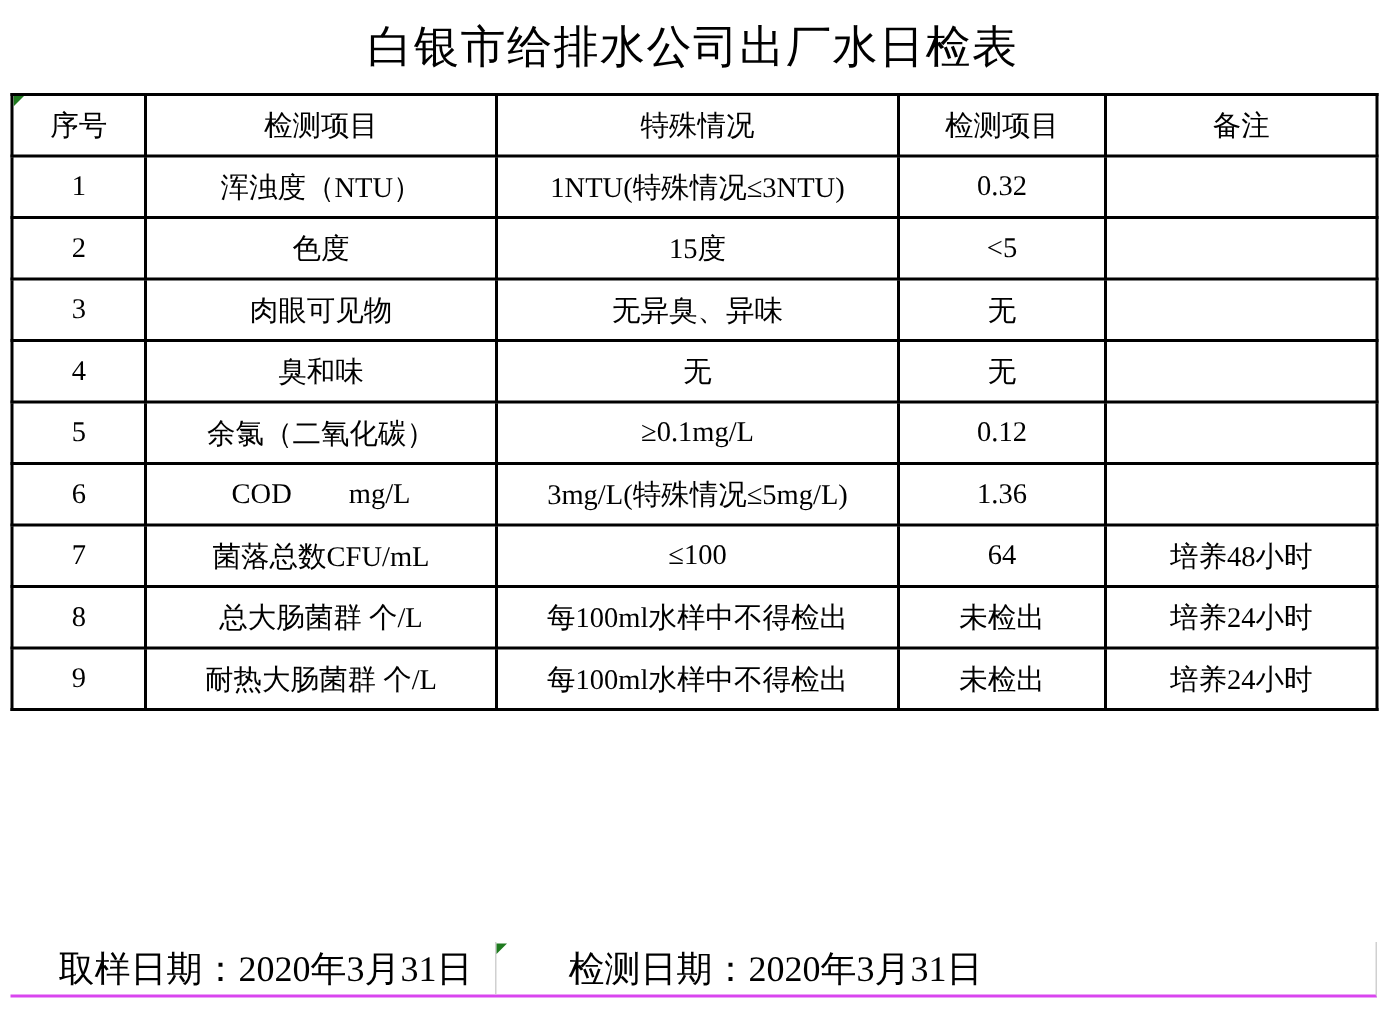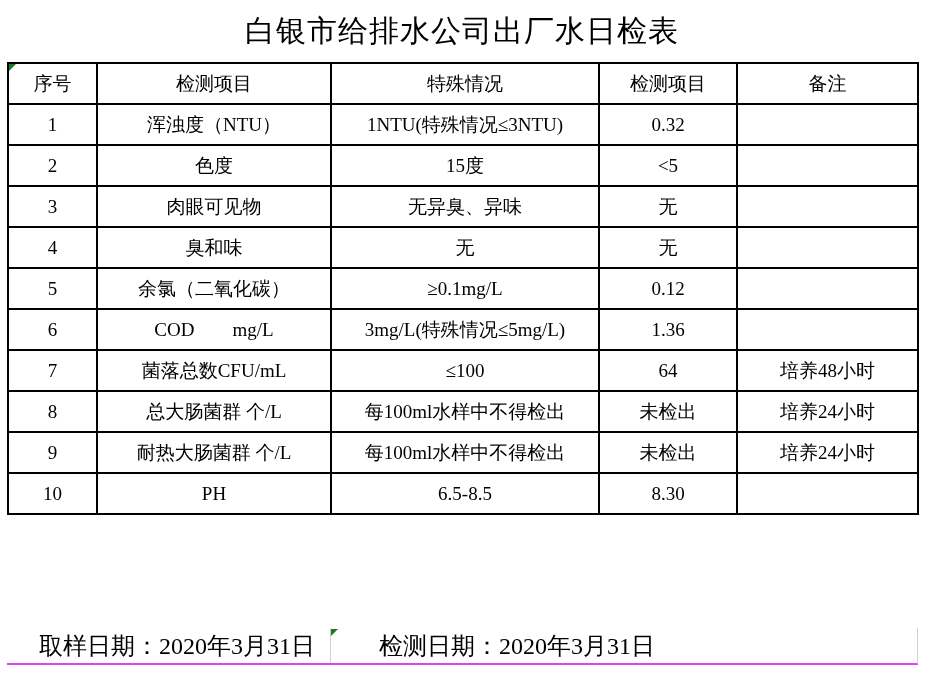--- a/index.html
+++ b/index.html
@@ -129,27 +129,20 @@
       <td>未检出</td>
       <td>培养24小时</td>
     </tr>
     <tr>
       <td>9</td>
       <td>耐热大肠菌群 个/L</td>
       <td>每100ml水样中不得检出</td>
       <td>未检出</td>
       <td>培养24小时</td>
     </tr>
-    <tr>
-      <td>10</td>
-      <td>PH</td>
-      <td>6.5-8.5</td>
-      <td>8.30</td>
-      <td></td>
-    </tr>
   </tbody>
     </table>
 
   <div id="footer">
     <div id="footer-divider"></div>
     <div id="footer-flag"></div>
     <div id="fcell-sampling" class="fcell">取样日期：2020年3月31日</div>
     <div id="fcell-testdate" class="fcell">检测日期：2020年3月31日</div>
   </div>
 

